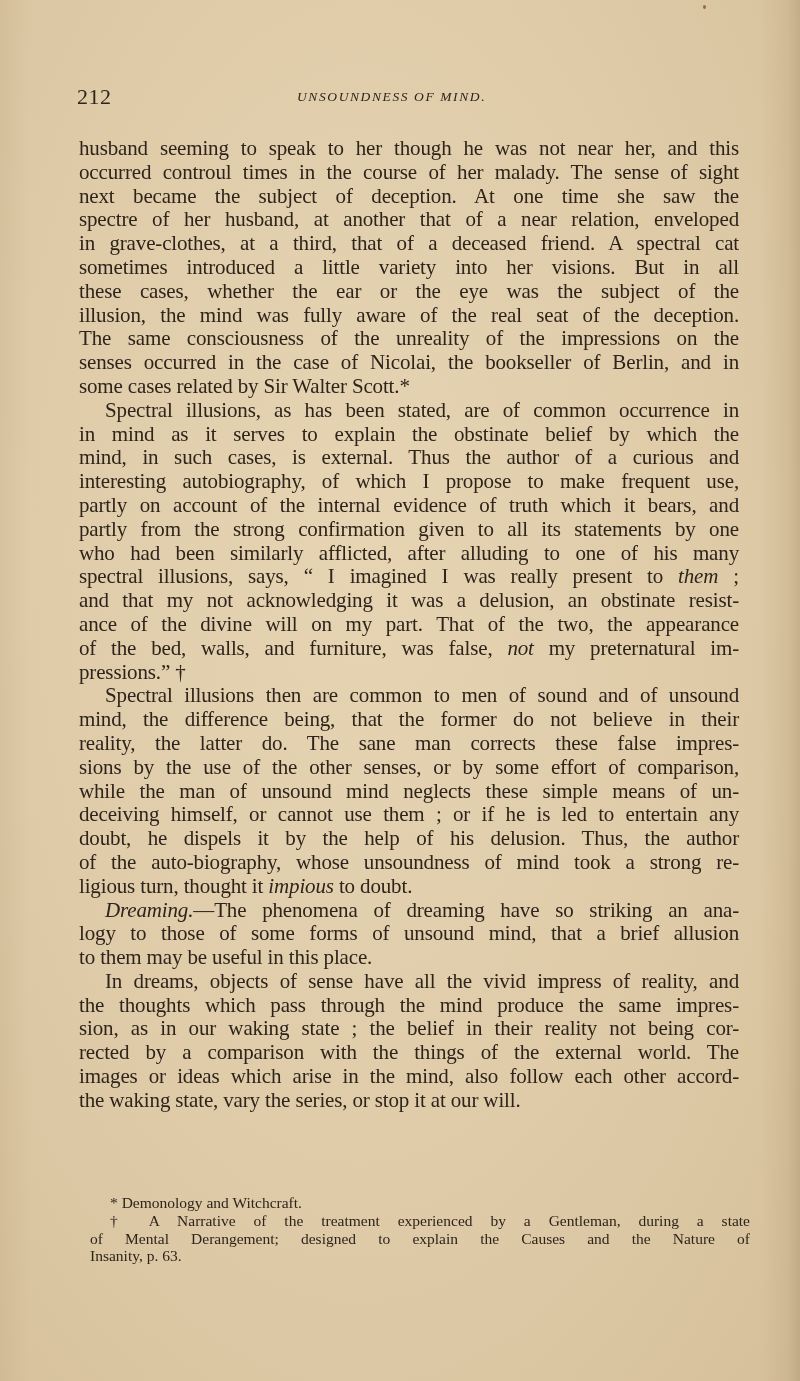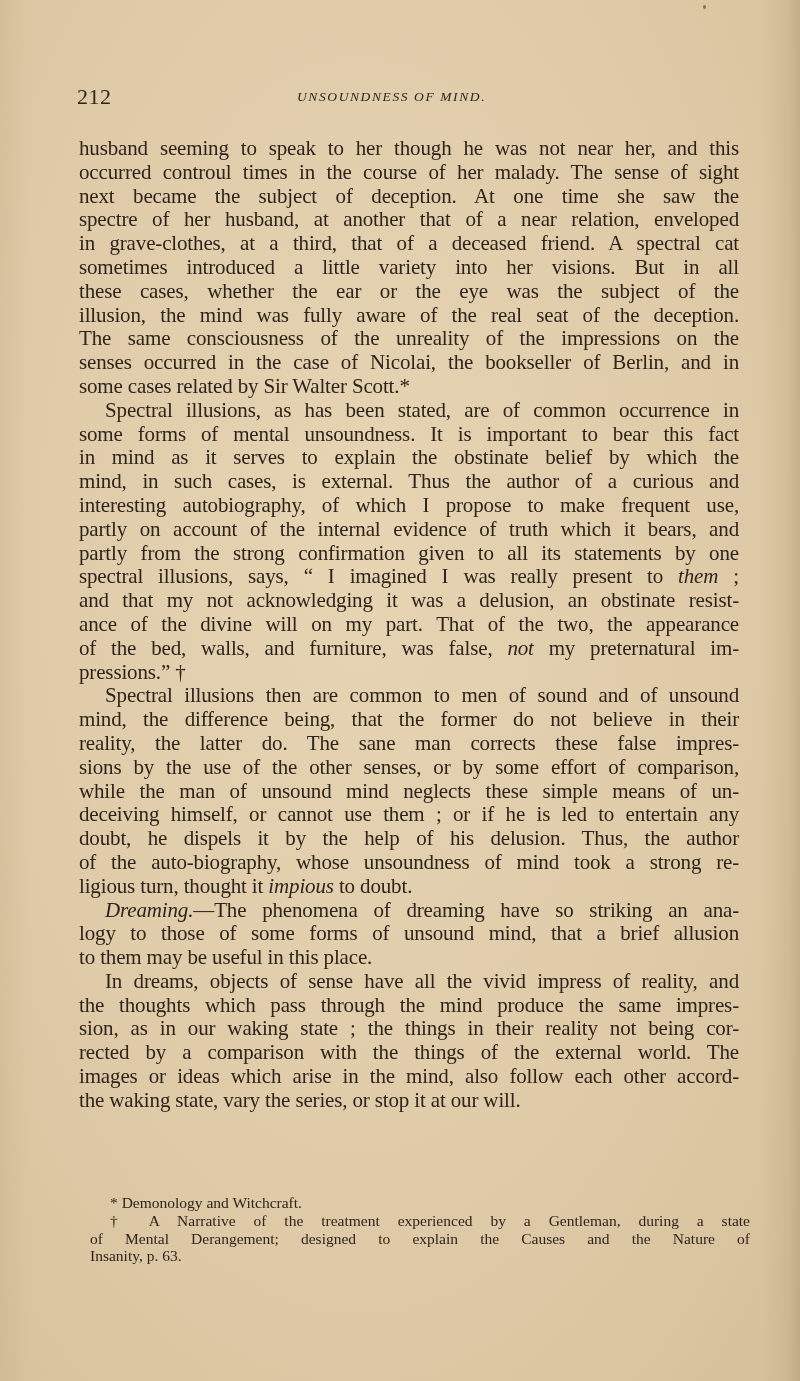--- a/index.html
+++ b/index.html
@@ -76,26 +76,26 @@
   <span class="line">spectre of her husband, at another that of a near relation, enveloped</span>
   <span class="line">in grave-clothes, at a third, that of a deceased friend.  A spectral cat</span>
   <span class="line">sometimes introduced a little variety into her visions.  But in all</span>
   <span class="line">these cases, whether the ear or the eye was the subject of the</span>
   <span class="line">illusion, the mind was fully aware of the real seat of the deception.</span>
   <span class="line">The same consciousness of the unreality of the impressions on the</span>
   <span class="line">senses occurred in the case of Nicolai, the bookseller of Berlin, and in</span>
   <span class="line last">some cases related by Sir Walter Scott.*</span>
 
   <span class="line indent">Spectral illusions, as has been stated, are of common occurrence in</span>
-  <span class="line">some forms of mental unsoundness.  It is important to bear this fact</span>
   <span class="line">in mind as it serves to explain the obstinate belief by which the</span>
   <span class="line">mind, in such cases, is external.  Thus the author of a curious and</span>
   <span class="line">interesting autobiography, of which I propose to make frequent use,</span>
   <span class="line">partly on account of the internal evidence of truth which it bears, and</span>
   <span class="line">partly from the strong confirmation given to all its statements by one</span>
+  <span class="line">who had been similarly afflicted, after alluding to one of his many</span>
   <span class="line"><span>spectral illusions, says, “ I imagined I was really present to </span><i>them</i><span> ;</span></span>
   <span class="line">and that my not acknowledging it was a delusion, an obstinate resist-</span>
   <span class="line">ance of the divine will on my part.  That of the two, the appearance</span>
   <span class="line"><span>of the bed, walls, and furniture, was false, </span><i>not</i><span> my preternatural im-</span></span>
   <span class="line last">pressions.” †</span>
 
   <span class="line indent">Spectral illusions then are common to men of sound and of unsound</span>
   <span class="line">mind, the difference being, that the former do not believe in their</span>
   <span class="line">reality, the latter do.  The sane man corrects these false impres-</span>
   <span class="line">sions by the use of the other senses, or by some effort of comparison,</span>
@@ -104,21 +104,21 @@
   <span class="line">doubt, he dispels it by the help of his delusion.  Thus, the author</span>
   <span class="line">of the auto-biography, whose unsoundness of mind took a strong re-</span>
   <span class="line last"><span>ligious turn, thought it </span><i>impious</i><span> to doubt.</span></span>
 
   <span class="line indent"><span></span><i>Dreaming.</i><span>—The phenomena of dreaming have so striking an ana-</span></span>
   <span class="line">logy to those of some forms of unsound mind, that a brief allusion</span>
   <span class="line last">to them may be useful in this place.</span>
 
   <span class="line indent">In dreams, objects of sense have all the vivid impress of reality, and</span>
   <span class="line">the thoughts which pass through the mind produce the same impres-</span>
-  <span class="line">sion, as in our waking state ; the things in their reality not being cor-</span>
+  <span class="line">sion, as in our waking state ; the belief in their reality not being cor-</span>
   <span class="line">rected by a comparison with the things of the external world.  The</span>
   <span class="line">images or ideas which arise in the mind, also follow each other accord-</span>
   <span class="line last">the waking state, vary the series, or stop it at our will.</span>
 </main>
 
 <footer class="footnotes">
   <span class="fn-line last indent">* Demonology and Witchcraft.</span>
   <span class="fn-line indent">† A Narrative of the treatment experienced by a Gentleman, during a state</span>
   <span class="fn-line">of Mental Derangement; designed to explain the Causes and the Nature of</span>
   <span class="fn-line last">Insanity, p. 63.</span>

